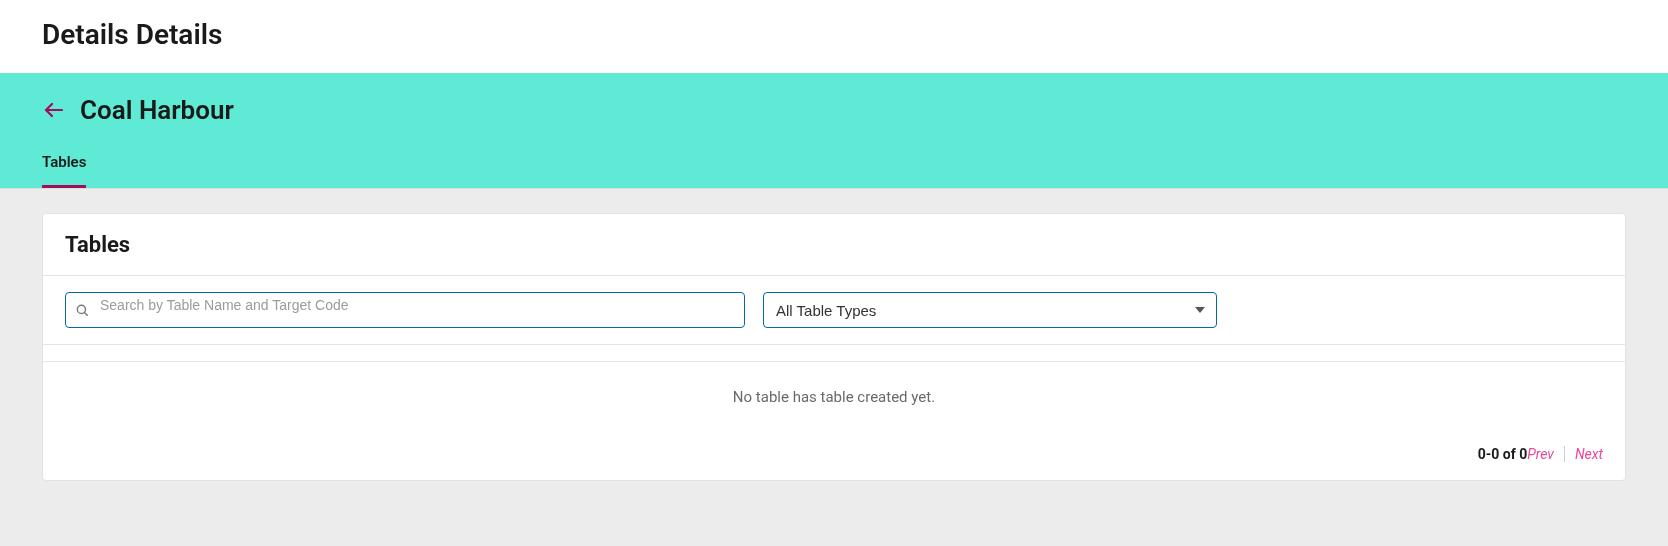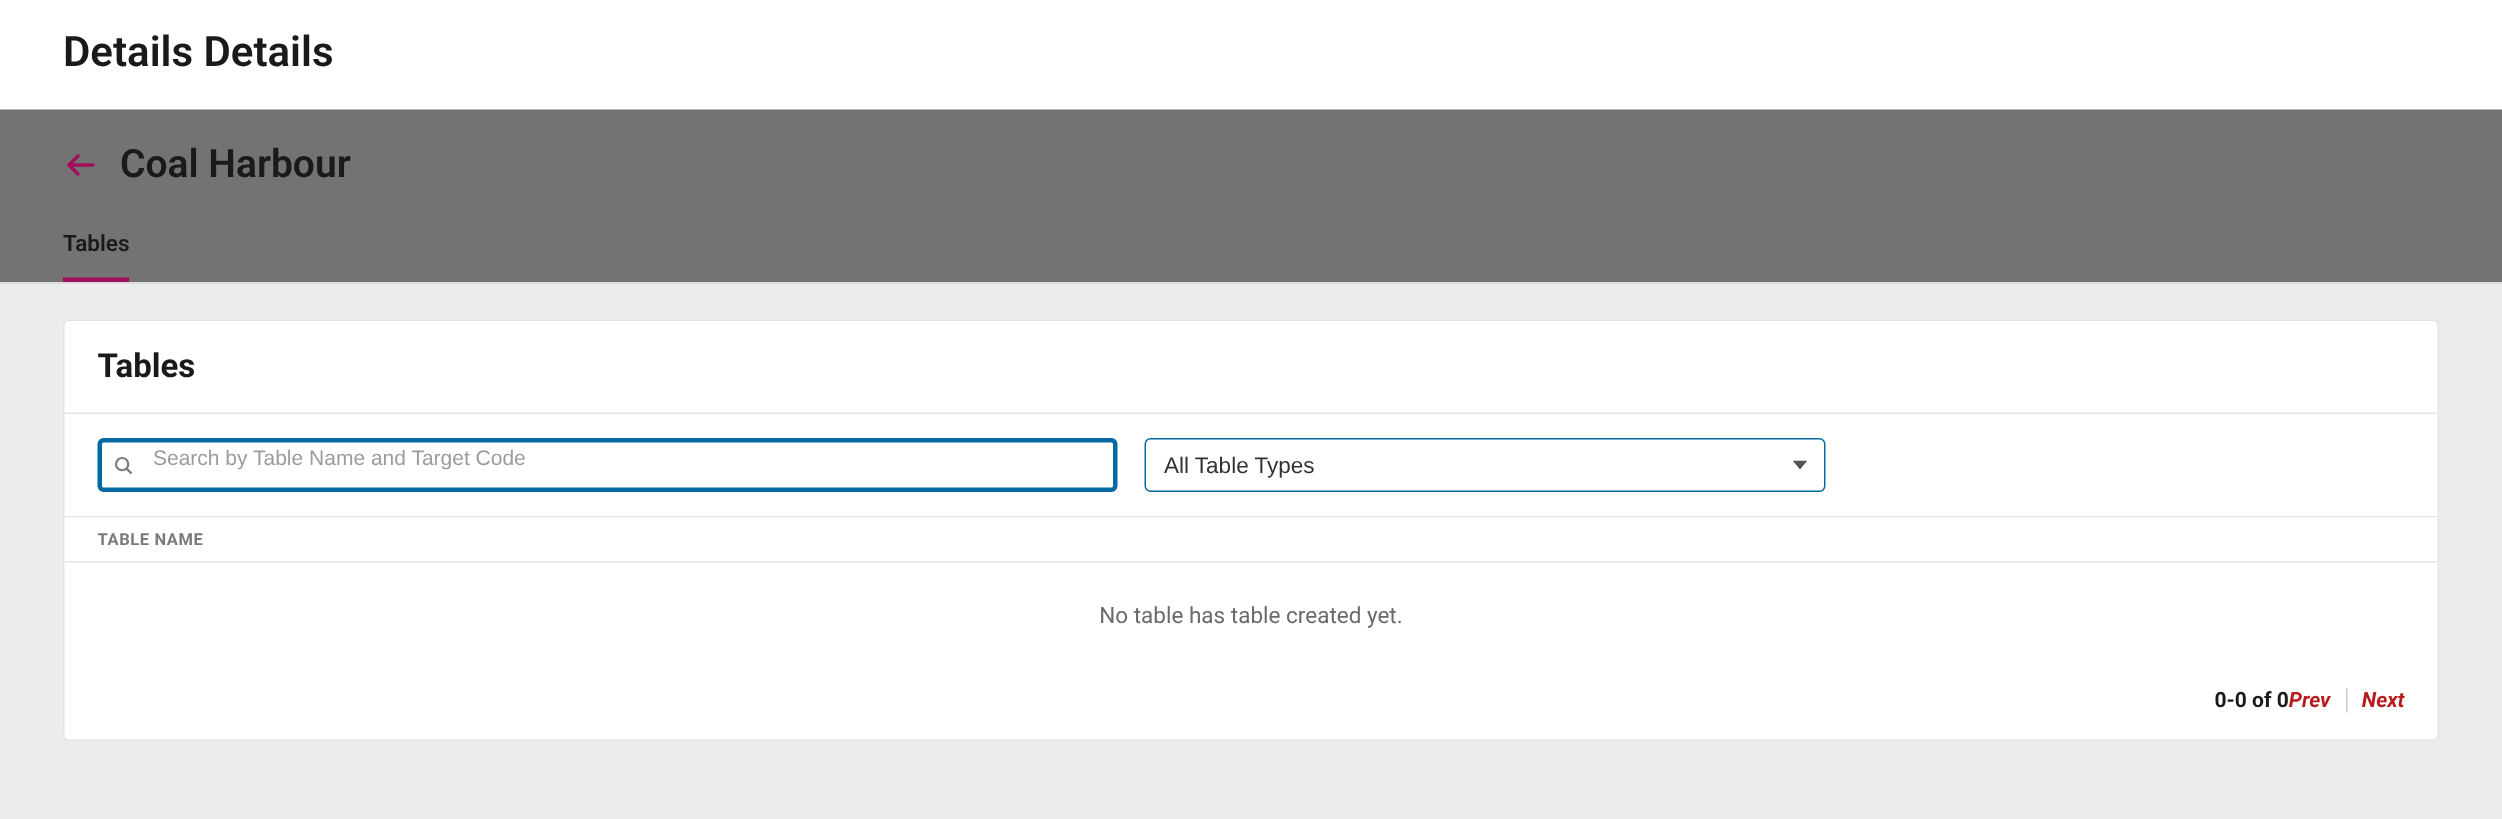--- a/index.html
+++ b/index.html
@@ -16,21 +16,21 @@
     .page-header {
       padding: 18px 42px 22px 42px;
       background: #fff;
     }
     .page-title {
       font-size: 28px;
       font-weight: 600;
       color: #1a1a1a;
     }
     .subheader {
-      background: #737373;
+      background: #5eead4;
       padding: 22px 42px 0 42px;
       border-bottom: 1px solid #ddd;
     }
     .location-row {
       display: flex;
       align-items: center;
       gap: 14px;
       margin-bottom: 28px;
     }
     .back-arrow {
@@ -103,21 +103,21 @@
       padding: 16px 22px;
       border-bottom: 1px solid #e3e3e3;
     }
     .search-wrap {
       position: relative;
       flex: 0 0 680px;
     }
     .search-input {
       width: 100%;
       height: 36px;
-      border: 3px solid #0369a1;
+      border: 1px solid #0369a1;
       border-radius: 4px;
       padding: 0 12px 10px 34px;
       font-size: 14px;
       color: #0369a1;
     }
     .search-input::placeholder {
       color: #9c9c9c;
     }
     .search-icon {
       position: absolute;
@@ -193,23 +193,22 @@
       color: #1a1a1a;
     }
     .pager {
       display: flex;
       align-items: center;
       gap: 10px;
     }
     .pager-link {
       font-size: 14px;
       font-style: italic;
-      color: #b91c1c;
-      cursor: pointer;
-      font-weight: bold;
+      color: #ec4899;
+      cursor: pointer;
     }
     .pager-divider {
       width: 1px;
       height: 16px;
       background: #ccc;
     }
   </style>
 </head>
 <body>
 
@@ -255,21 +254,20 @@
         </select>
         <span class="select-caret">
           <svg viewBox="0 0 10 6" fill="currentColor">
             <path d="M0 0 L5 6 L10 0 Z"></path>
           </svg>
         </span>
       </div>
     </div>
 
     <div class="table-head">
-      <div class="th col-name">TABLE NAME</div>
     </div>
 
     <div class="empty-row">No table has table created yet.</div>
 
     <div class="card-footer">
       <div class="range-text">0-0 of 0</div>
       <div class="pager">
         <span class="pager-link">Prev</span>
         <span class="pager-divider"></span>
         <span class="pager-link">Next</span>

